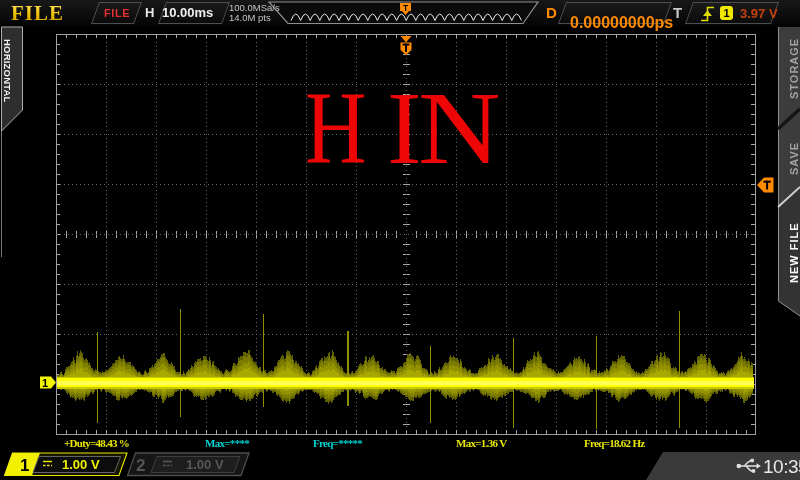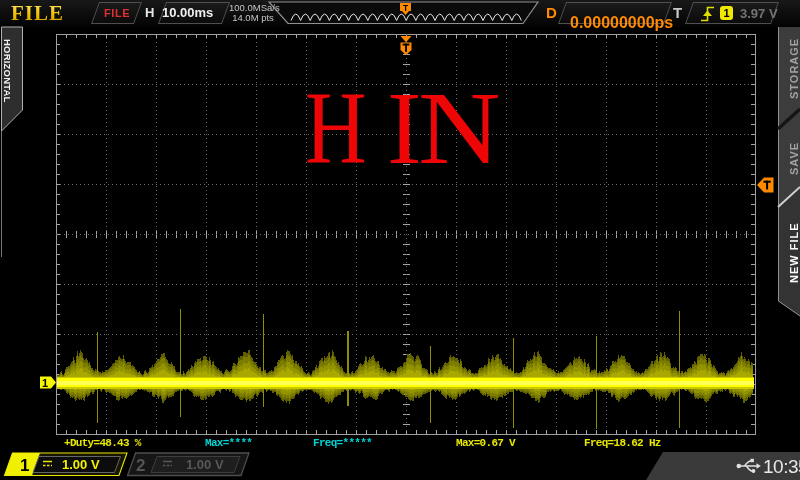--- a/index.html
+++ b/index.html
@@ -6,36 +6,36 @@
 
 #topbar{position:absolute;left:0;top:0;width:800px;height:27px;background:linear-gradient(#181818,#030303)}
 #logo{position:absolute;left:11px;top:1px;font-family:"Liberation Serif",serif;font-weight:bold;font-size:21px;letter-spacing:1px;background:linear-gradient(#ffdf55 15%,#eebe00 55%,#c89600);-webkit-background-clip:text;background-clip:text;color:transparent}
 .pgram{position:absolute;background:linear-gradient(#1a1a1a,#0b0b0b);border:1px solid #4f4f4f;transform:skewX(-20deg)}
 .plabel{position:absolute;font-weight:bold;color:#fff}
 #stopbox{left:95px;top:2px;width:43px;height:22px}
 #stoptxt{left:104px;top:6.5px;font-size:11px;letter-spacing:0.6px;color:#e03030}
 #hlab{left:145px;top:5px;font-size:13px;color:#e8e8e8}
 #hbox{left:162px;top:2px;width:64px;height:22px}
 #htxt{left:162px;top:5px;font-size:13px;color:#f0f0f0}
-#srate{position:absolute;left:229px;top:2.5px;font-size:9.5px;color:#c6c6c6;line-height:10.8px;text-align:center;width:48px}
+#srate{position:absolute;left:229px;top:2.5px;font-size:9.5px;color:#c6c6c6;line-height:10.8px;text-align:left;width:48px}
 #dlab{left:546px;top:4px;font-size:15px;color:#ff8a00}
 #dbox{left:562px;top:2px;width:106px;height:22px}
 #dtxt{left:570px;top:14px;font-size:16px;color:#ff8a00}
 #tlab{left:673px;top:4px;font-size:15px;color:#c8c8c8}
 #tbox{left:689px;top:2px;width:86px;height:22px}
 #onebadge{position:absolute;left:720px;top:6px;width:13px;height:14px;background:#f0e800;border-radius:3px;color:#000;font-weight:bold;font-size:11px;text-align:center;line-height:14px}
-#tval{left:740px;top:6px;font-size:13px;color:#737373}
+#tval{left:740px;top:6px;font-size:13px;color:#c2410c}
 #ltxt{position:absolute;left:2px;top:31px;width:20px;height:80px;color:#f2f2f2;font-weight:bold;font-size:9.5px;letter-spacing:0.2px;writing-mode:vertical-lr;text-align:center}
 
 .rlab{position:absolute;left:778px;width:22px;font-weight:bold;font-size:11px;writing-mode:vertical-lr;transform:rotate(180deg);text-align:center;color:#a2a2a2;letter-spacing:1px}
 #rlab1{top:28px;height:80px}
 #rlab2{top:130px;height:56px}
 #rlab3{top:210px;height:86px;color:#fafafa}
 
-.meas{position:absolute;top:437px;font-family:Liberation Mono, monospace;font-weight:bold;font-size:11px;letter-spacing:-0.7px}
+.meas{position:absolute;top:437px;font-family:Liberation Serif, serif;font-weight:bold;font-size:11px;letter-spacing:-0.7px}
 #clock{position:absolute;left:763px;top:456px;font-size:19px;letter-spacing:-0.5px;color:#e8e8e8}
 </style></head><body>
 
 <div id="topbar"></div>
 
 <svg class="abs" width="800" height="480" style="left:0;top:0">
   <defs></defs>
   <style>
     .gd{stroke:#686868;stroke-width:1;stroke-dasharray:1 3}
     .gt{stroke:#a8a8a8;stroke-width:1}
@@ -519,16 +519,16 @@
 
 <div style="position:absolute;left:0;top:77px;width:800px;height:110px;font-family:'Liberation Serif',serif;font-size:104px;color:#ee0505;line-height:102px">
 <span style="position:absolute;left:305px;transform:scaleX(0.82);transform-origin:0 0">H</span>
     <span style="position:absolute;left:387px">I</span>
     <span style="position:absolute;left:418px;transform:scaleX(1.10);transform-origin:0 0">N</span>
   </div>
 
 <div class="meas" style="left:64px;color:#e8e800">+Duty=48.43 %</div>
 <div class="meas" style="left:205px;color:#00d4d4">Max=****</div>
 <div class="meas" style="left:313px;color:#00d4d4">Freq=*****</div>
-<div class="meas" style="left:456px;color:#e8e800">Max=0.67 V</div>
+<div class="meas" style="left:456px;color:#e8e800">Max=1.36 V</div>
 <div class="meas" style="left:584px;color:#e8e800">Freq=18.62 Hz</div>
 
 <div id="clock">10:35</div>
 
 </body></html>

